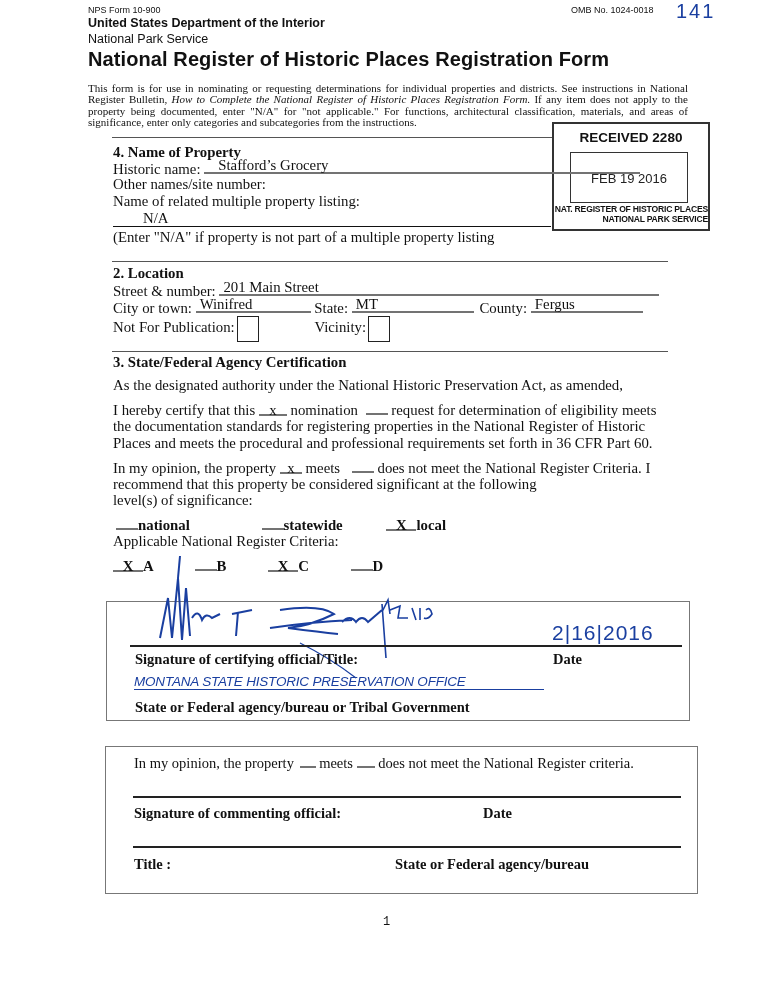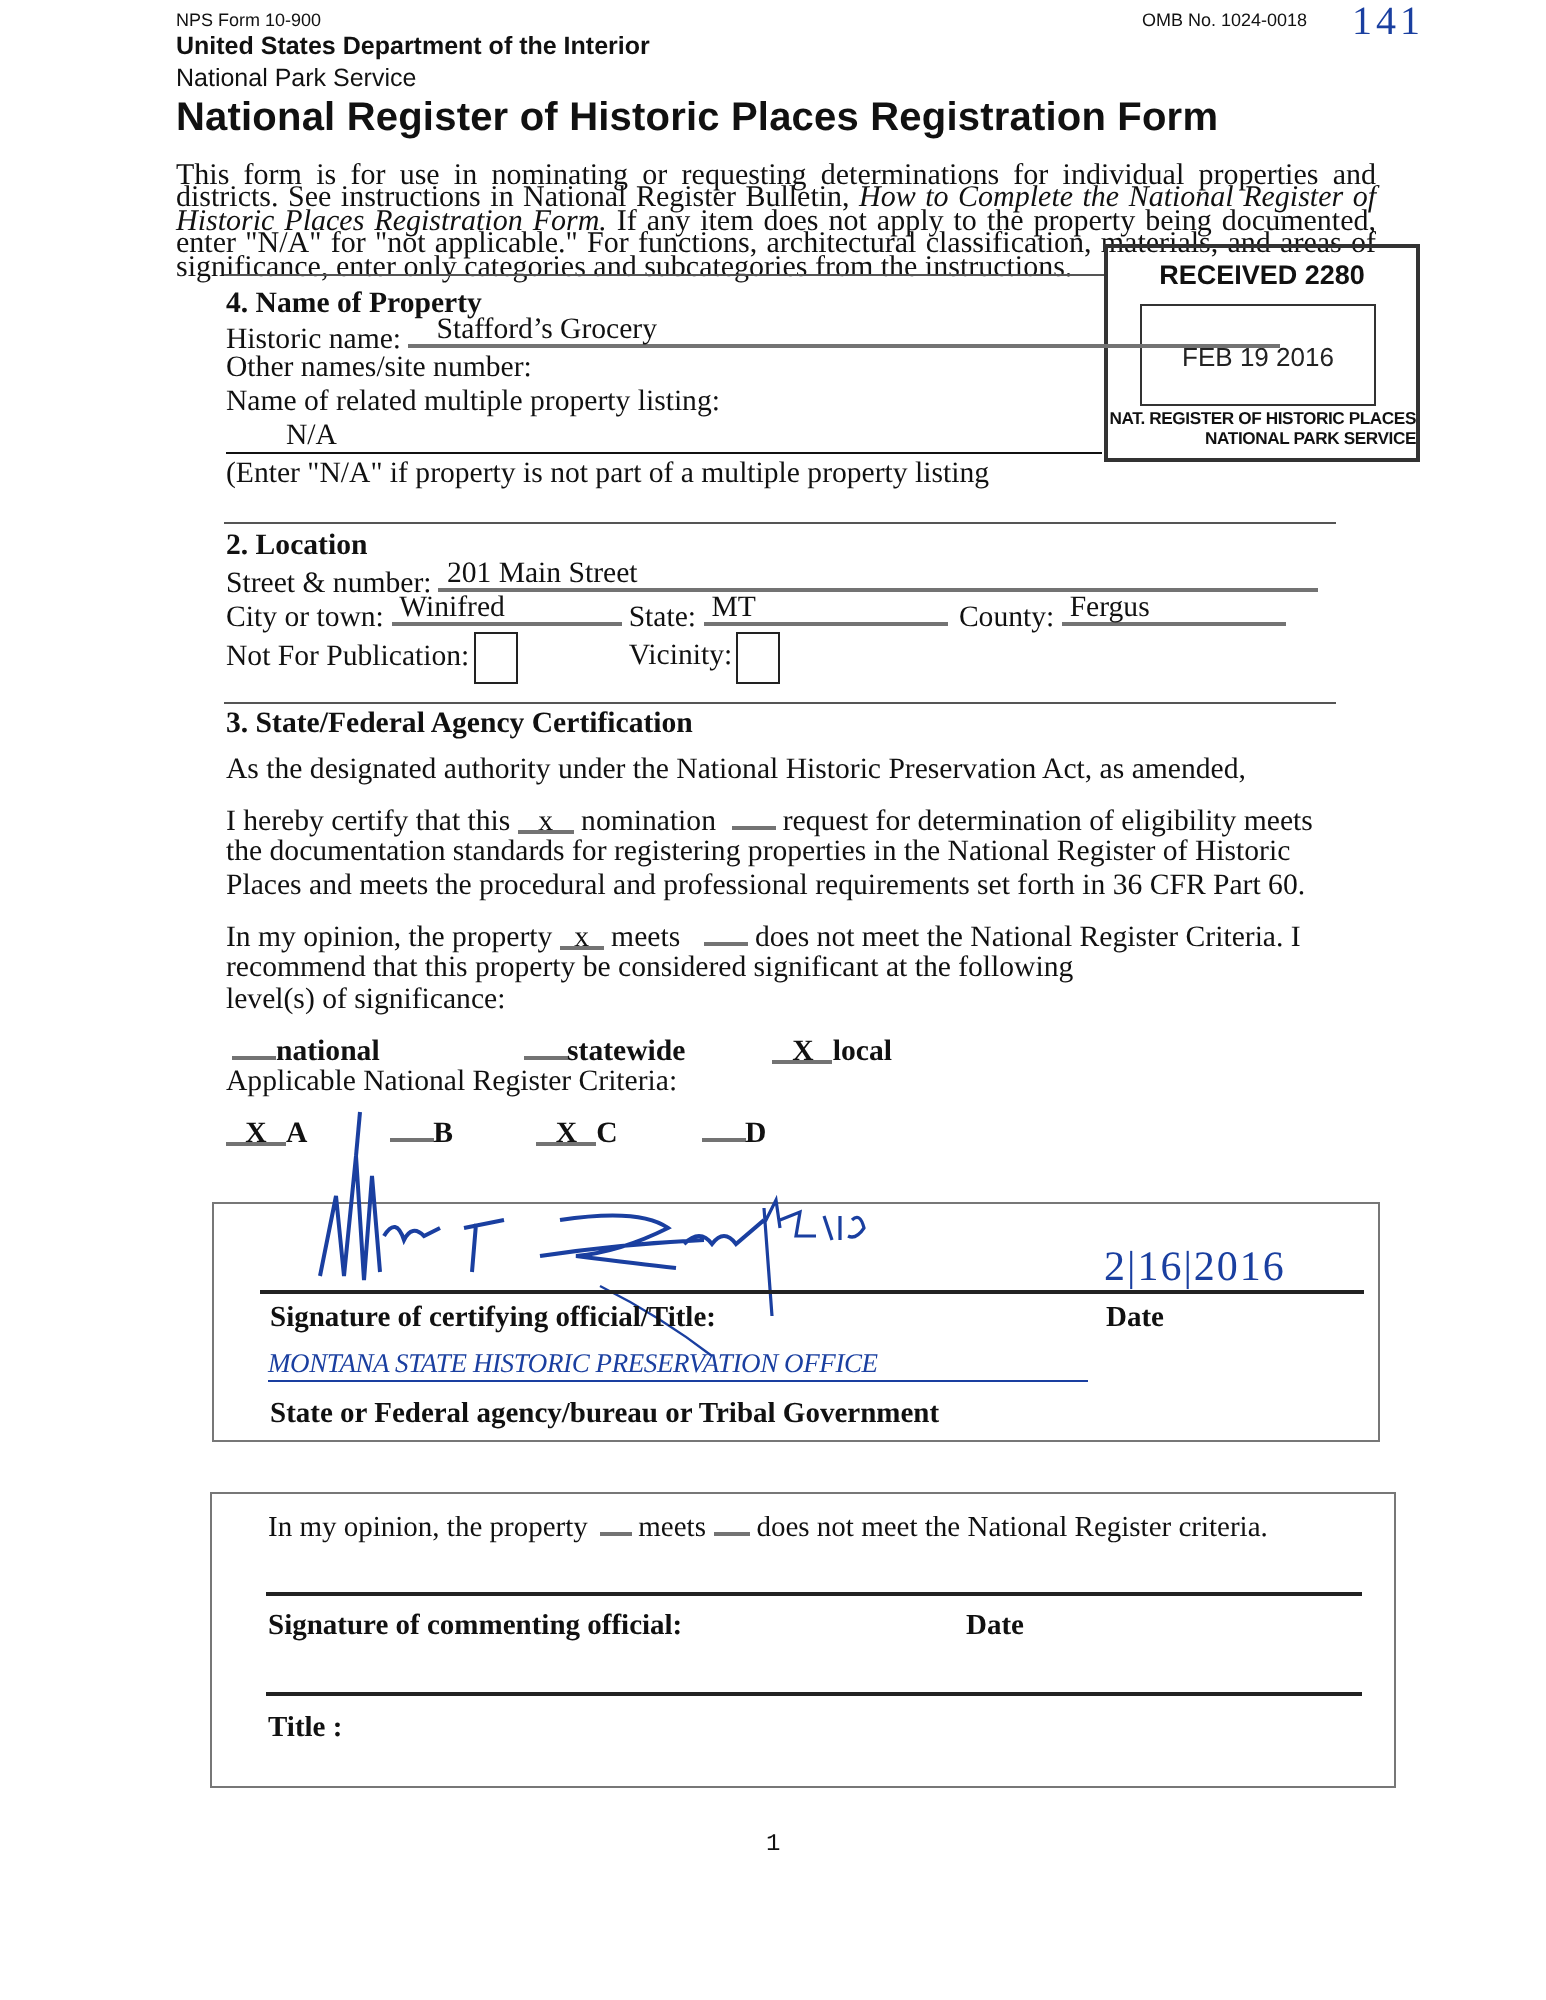--- a/index.html
+++ b/index.html
@@ -3,35 +3,35 @@
 <meta charset="utf-8">
 <style>
   html, body { margin:0; padding:0; background:#ffffff; }
   body { width:773px; height:1000px; position:relative; overflow:hidden; color:#111; }
   .sans { font-family:"Liberation Sans", sans-serif; }
   .serif { font-family:"Liberation Serif", serif; }
   .abs { position:absolute; }
   .hdr-small { font-size:9px; }
   .hdr-norm { font-size:12.5px; }
   .title { font-size:20px; font-weight:bold; letter-spacing:0.1px; }
-  .intro { font-size:15px; line-height:11.4px; text-align:justify; width:600px; }
+  .intro { font-size:11px; line-height:11.4px; text-align:justify; width:600px; }
   .intro i { font-style:italic; }
   .sec { font-size:14.8px; line-height:16px; }
   .bold { font-weight:bold; }
   .rule { position:absolute; height:0; border-top:1.5px solid #555; }
   .rule-dark { position:absolute; height:0; border-top:2px solid #222; }
   .blank { display:inline-block; border-bottom:2px solid #737373; height:12px; vertical-align:baseline;font-family:Liberation Serif, serif; }
   .chk { display:inline-block; width:20px; height:24px; border:1px solid #222; vertical-align:middle; margin-left:2px; }
   .stamp { position:absolute; left:552px; top:122px; width:154px; height:105px; border:2px solid #333; }
   .stamp-inner { position:absolute; left:16px; top:28px; width:116px; height:49px; border:1.5px solid #333; }
   .stamp-rec { position:absolute; left:0; width:100%; top:6px; text-align:center; font-size:13.5px; font-weight:bold; font-family:"Liberation Sans", sans-serif; }
   .stamp-date { position:absolute; left:0; width:100%; top:18px; text-align:center; font-size:13px; font-family:"Liberation Sans", sans-serif; color:#222; }
   .stamp-foot { position:absolute; left:0; width:100%; top:80px; text-align:right; font-size:8.6px; font-weight:bold; line-height:10px; font-family:"Liberation Sans", sans-serif; letter-spacing:-0.2px; }
   .box { position:absolute; border:1.5px solid #777; }
-  .ink { color:#1a3fa0; font-family:Liberation Serif, serif; }
+  .ink { color:#1a3fa0; font-family:Liberation Sans, sans-serif; }
   .page-num { font-family:"Liberation Mono", monospace; font-size:12px; }
 </style>
 </head>
 <body>
 
 <div class="abs sans hdr-small" style="left:88px; top:5px;" data-name="form-number">NPS Form 10-900</div>
 <div class="abs sans hdr-small" style="left:571px; top:5px;" data-name="omb-number">OMB No. 1024-0018</div>
 <div class="abs ink" style="left:676px; top:0px; font-size:20px; letter-spacing:2px;" data-name="handwritten-page-id">141</div>
 <div class="abs sans" style="left:88px; top:16px; font-size:12.5px;" data-name="department">
   <span class="bold" data-name="department-bold">United States</span>
@@ -138,20 +138,21 @@
 
 <div class="abs serif" style="left:134px; top:754px; font-size:14.5px; white-space:nowrap;" data-name="commenting-opinion">
   <span data-name="commenting-opinion-pre">In my opinion, the property </span><span class="blank" style="width:16px; margin-left:2px;" data-name="commenting-meets-mark"></span><span data-name="commenting-opinion-meets"> meets </span><span class="blank" style="width:18px;" data-name="commenting-does-not-meet-mark"></span><span data-name="commenting-opinion-post"> does not meet the National Register criteria.</span>
 </div>
 <div class="rule-dark" style="left:133px; top:796px; width:548px;" data-name="commenting-signature-line"></div>
 <div class="abs serif bold" style="left:134px; top:805px; font-size:14.5px;" data-name="commenting-signature-label">Signature of commenting official:</div>
 <div class="abs serif bold" style="left:483px; top:805px; font-size:14.5px;" data-name="commenting-date-label">Date</div>
 <div class="rule-dark" style="left:133px; top:846px; width:548px;" data-name="commenting-title-line"></div>
 <div class="abs serif bold" style="left:134px; top:856px; font-size:14.5px;" data-name="commenting-title-label">Title :</div>
 <div class="abs serif bold" style="left:395px; top:856px; font-size:14.5px; line-height:17px;" data-name="commenting-agency-label">
+  <div data-name="commenting-agency-line1">State or Federal agency/bureau</div>
 </div>
 
 <div class="abs page-num" style="left:383px; top:915px;" data-name="page-number">1</div>
 
 <style>
   
   [data-name="commenting-official-box"] { width:591px !important; }
   [data-name="certifying-signature-box"] { width:582px !important; }
 </style>
 

